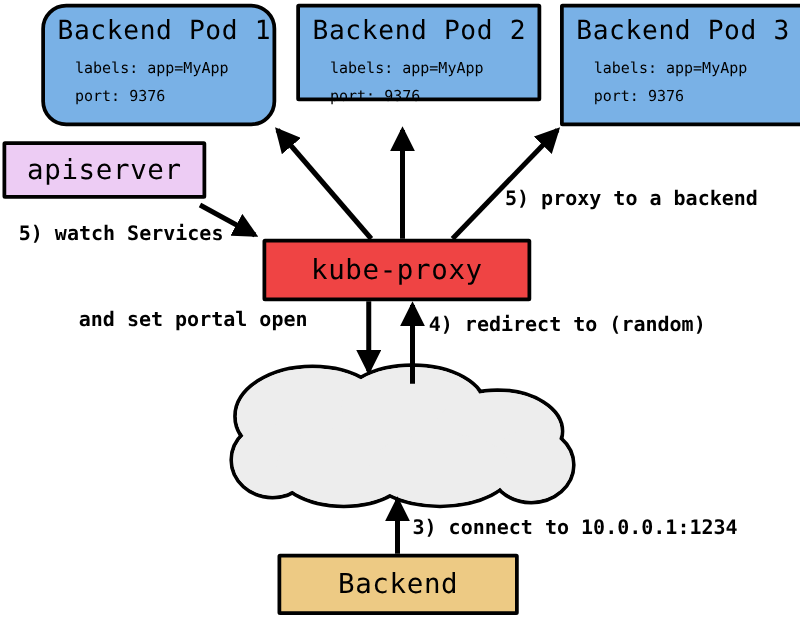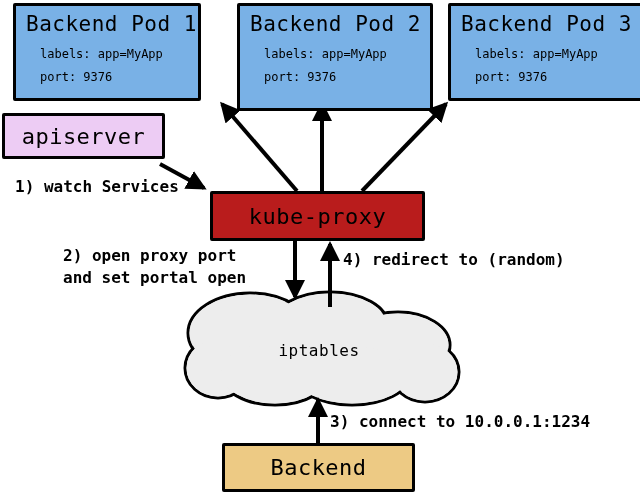--- a/index.html
+++ b/index.html
@@ -12,21 +12,21 @@
   .layer{position:absolute;left:0;top:0;width:640px;height:494px;}
   .box{
     position:absolute;box-sizing:border-box;
     border:3px solid #000000;border-radius:2px;
   }
   .pod{background:#79b1e6;padding:4px 8px;}
   .pod-title{font-size:21px;letter-spacing:.5px;margin:2px 0 7px 2px;white-space:nowrap;}
   .pod-line{font-size:12px;line-height:23px;margin-left:16px;white-space:nowrap;}
   .titlebox{display:flex;align-items:center;justify-content:center;}
   .apiserver{background:#edccf4;}
-  .kubeproxy{background:#b91c1c;}
+  .kubeproxy{background:#ef4444;}
   .client{background:#edca84;}
   .titlebox span{font-size:22px;letter-spacing:.5px;white-space:nowrap;}
   .step{
     position:absolute;font-size:16px;font-weight:bold;line-height:22px;
     white-space:nowrap;
   }
   .cloud-label{
     position:absolute;left:254px;top:341px;width:130px;text-align:center;
     font-size:16px;letter-spacing:.5px;
   }
@@ -68,63 +68,64 @@
       <line x1="160" y1="164" x2="204" y2="188" marker-end="url(#ah)"></line>
       <line x1="297" y1="191" x2="222" y2="104" marker-end="url(#ah)"></line>
       <line x1="322" y1="191" x2="322" y2="104" marker-end="url(#ah)"></line>
       <line x1="362" y1="191" x2="446" y2="104" marker-end="url(#ah)"></line>
       <line x1="295" y1="241" x2="295" y2="297" marker-end="url(#ah)"></line>
       <line x1="330" y1="307" x2="330" y2="244" marker-end="url(#ah)"></line>
       <line x1="318" y1="443" x2="318" y2="400" marker-end="url(#ah)"></line>
     </g>
   </svg>
 
-  <div class="box pod" style="left:13px;top:3px;width:188px;height:98px;">
+  <div class="box pod" style="left:33px;top:3px;width:188px;height:98px;border-radius:20px;">
     <div class="pod-title">Backend Pod 1</div>
     <div class="pod-line">labels: app=MyApp</div>
     <div class="pod-line">port: 9376</div>
   </div>
 
-  <div class="box pod" style="left:237px;top:3px;width:196px;height:108px;">
+  <div class="box pod" style="left:237px;top:3px;width:196px;height:78px;">
     <div class="pod-title">Backend Pod 2</div>
     <div class="pod-line">labels: app=MyApp</div>
     <div class="pod-line">port: 9376</div>
   </div>
 
   <div class="box pod" style="left:448px;top:3px;width:224px;height:98px;">
     <div class="pod-title">Backend Pod 3</div>
     <div class="pod-line">labels: app=MyApp</div>
     <div class="pod-line">port: 9376</div>
   </div>
 
   <div class="box titlebox apiserver" style="left:2px;top:113px;width:163px;height:46px;">
     <span>apiserver</span>
   </div>
 
   <div class="box titlebox kubeproxy" style="left:210px;top:191px;width:215px;height:50px;">
     <span>kube-proxy</span>
   </div>
 
-  <div class="cloud-label">iptables</div>
 
   <div class="box titlebox client" style="left:222px;top:443px;width:193px;height:49px;">
     <span>Backend</span>
   </div>
 
   <div class="step" style="left:15px;top:176px;">
-    <div>1) watch Services</div>
+    <div>5) watch Services</div>
   </div>
 
   <div class="step" style="left:63px;top:245px;">
-    <div>2) open proxy port</div>
     <div>and set portal open</div>
   </div>
 
   <div class="step" style="left:330px;top:411px;">
     <div>3) connect to 10.0.0.1:1234</div>
   </div>
 
   <div class="step" style="left:343px;top:249px;">
     <div>4) redirect to (random)</div>
   </div>
 
+  <div class="step" style="left:404px;top:148px;">
+    <div>5) proxy to a backend</div>
+  </div>
 
 </div>
 
 </body></html>

